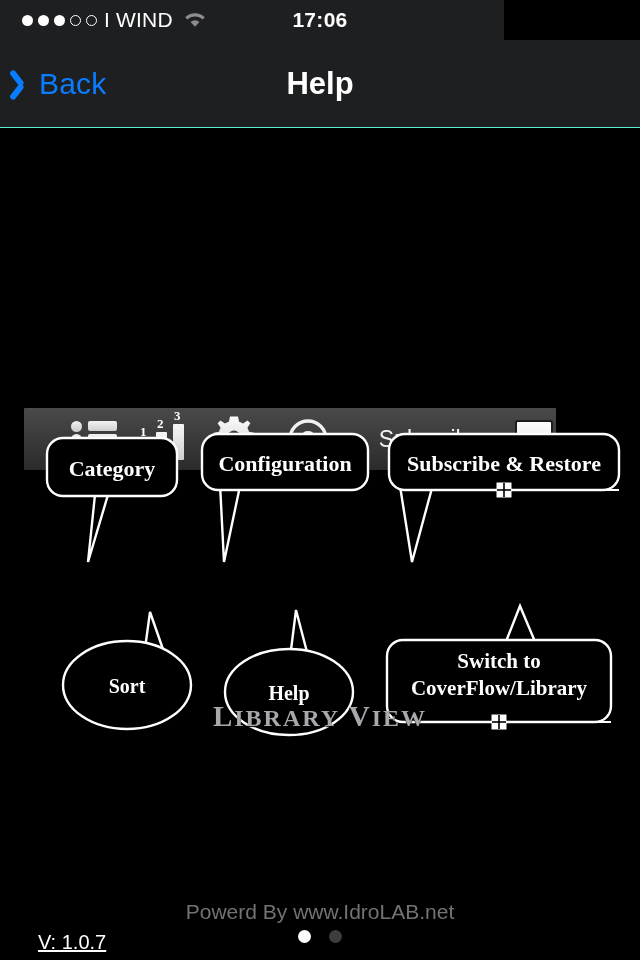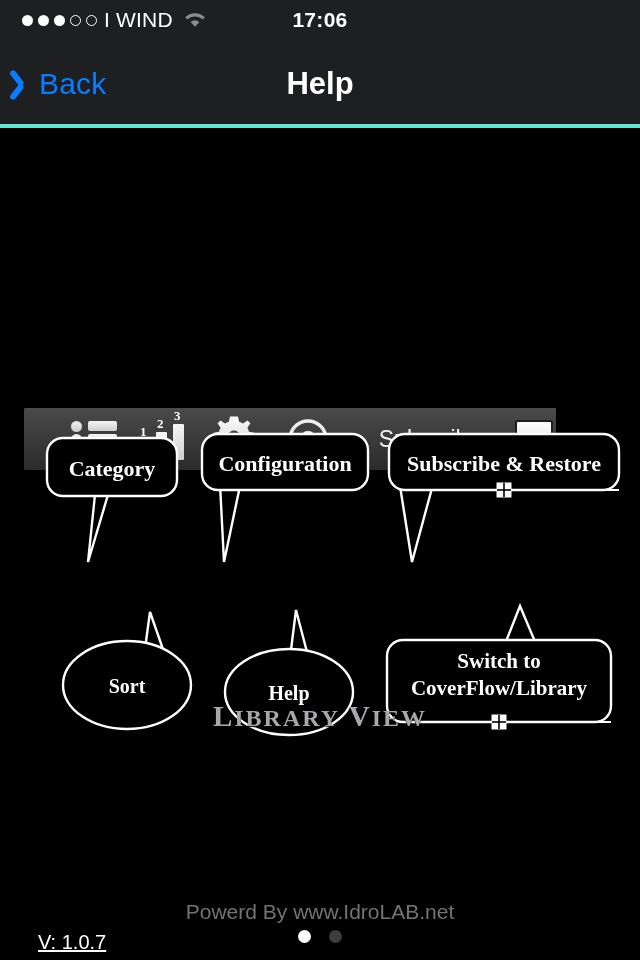--- a/index.html
+++ b/index.html
@@ -6,21 +6,21 @@
   html, body {
     width:640px; height:960px;
     background:#000;
     font-family:"Liberation Sans", sans-serif;
     overflow:hidden;
   }
   #screen { position:relative; width:640px; height:960px; background:#000; }
 
   
   .statusbar {
-    position:absolute; top:0; left:0; width:640px; height:40px;
+    position:absolute; top:0; left:0; width:504px; height:40px;
     background:#1e1f21; color:#fff;
   }
   .sb-left { position:absolute; left:22px; top:0; height:40px; display:flex; align-items:center; gap:7px; }
   .sig-dots { display:flex; align-items:center; gap:5px; }
   .dot-f { width:11px; height:11px; border-radius:50%; background:#ffffff; }
   .dot-e { width:11px; height:11px; border-radius:50%; border:1.6px solid #ffffff; background:transparent; }
   .sb-carrier { font-size:21px; letter-spacing:0.2px; color:#fff; font-weight:400; }
   .wifi { position:relative; width:22px; height:17px; margin-left:4px; }
   .sb-time {
     position:absolute; left:0; top:0; width:640px; height:40px;
@@ -31,21 +31,21 @@
   .sb-batpct { font-size:21px; color:#fff; }
   .battery { position:relative; width:44px; height:21px; }
   .bat-body { position:absolute; left:0; top:0; width:40px; height:21px; border:1.8px solid #fff; border-radius:4px; }
   .bat-fill { position:absolute; left:2.4px; top:2.4px; height:14.2px; border-radius:2px; }
   .bat-nub { position:absolute; left:41px; top:6.5px; width:3.6px; height:8px; background:#fff; border-radius:0 2px 2px 0; }
   .bolt { font-size:19px; color:#fff; line-height:1; margin-left:1px; }
 
   
   .navbar {
     position:absolute; top:40px; left:0; width:640px; height:88px;
-    background:#1e1f21; border-bottom:4px solid #5eead4;padding-left:45px;
+    background:#1e1f21; border-bottom:1px solid #5eead4;padding-left:45px;
   }
   .nav-back {
     position:absolute; left:16px; top:0; height:88px;
     display:flex; align-items:center; gap:6px; cursor:pointer;
   }
   .chev {
     width:17px; height:30px; position:relative;
   }
   .chev::before, .chev::after {
     content:""; position:absolute; left:4px; width:6px; height:18px;

